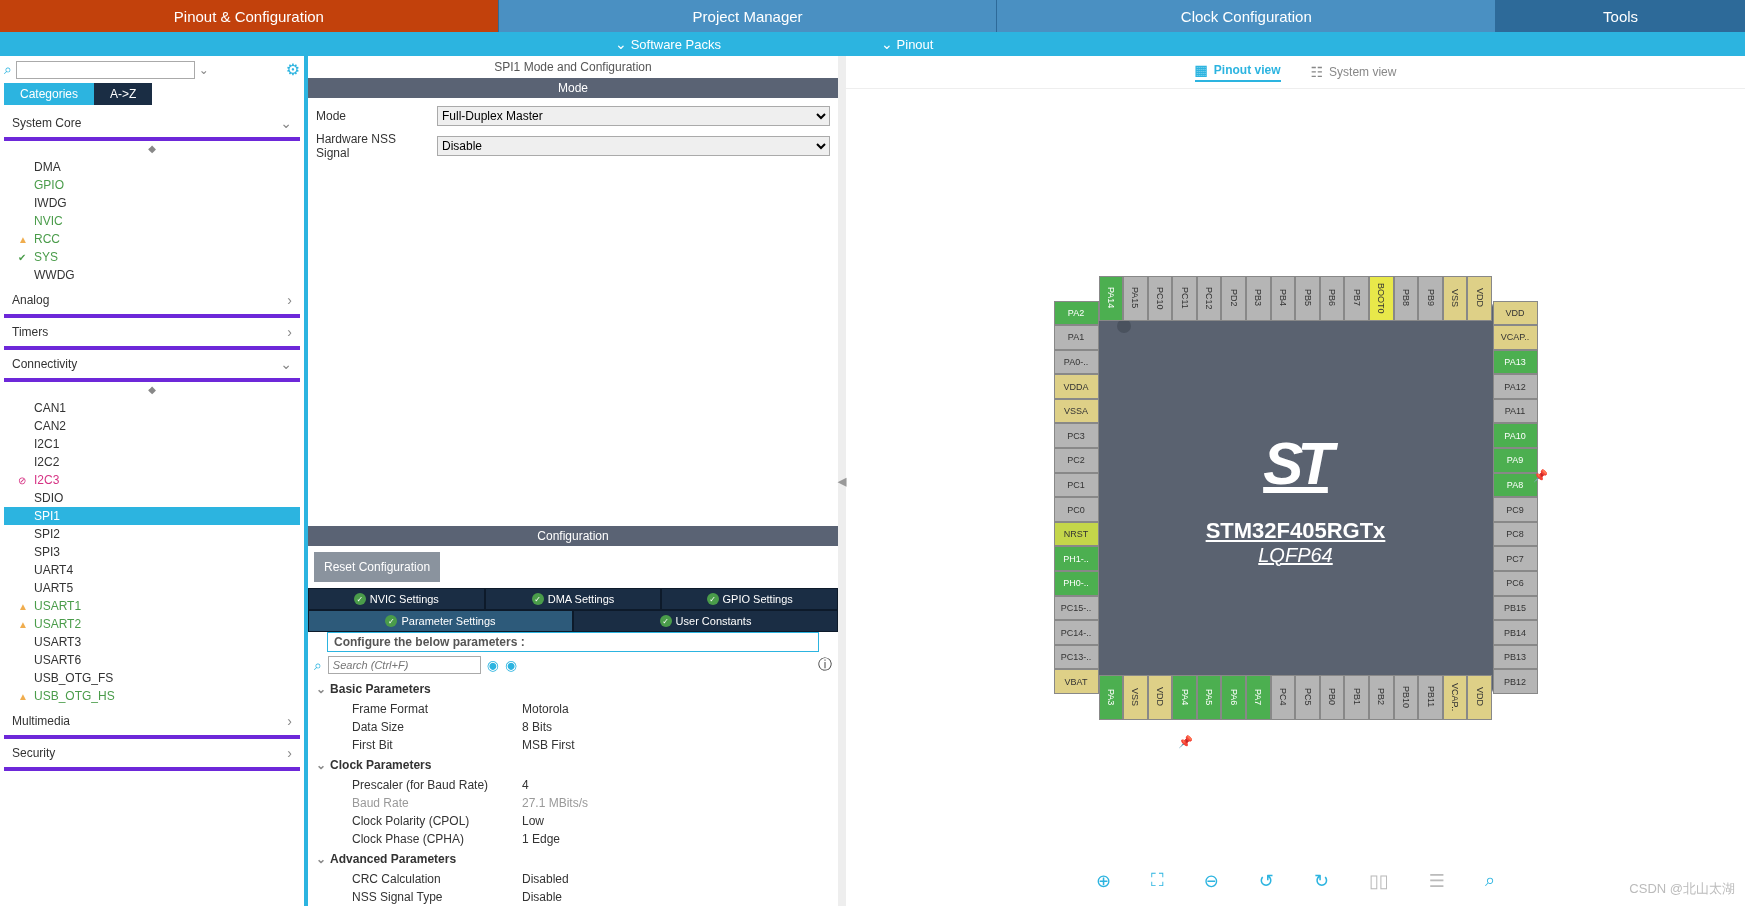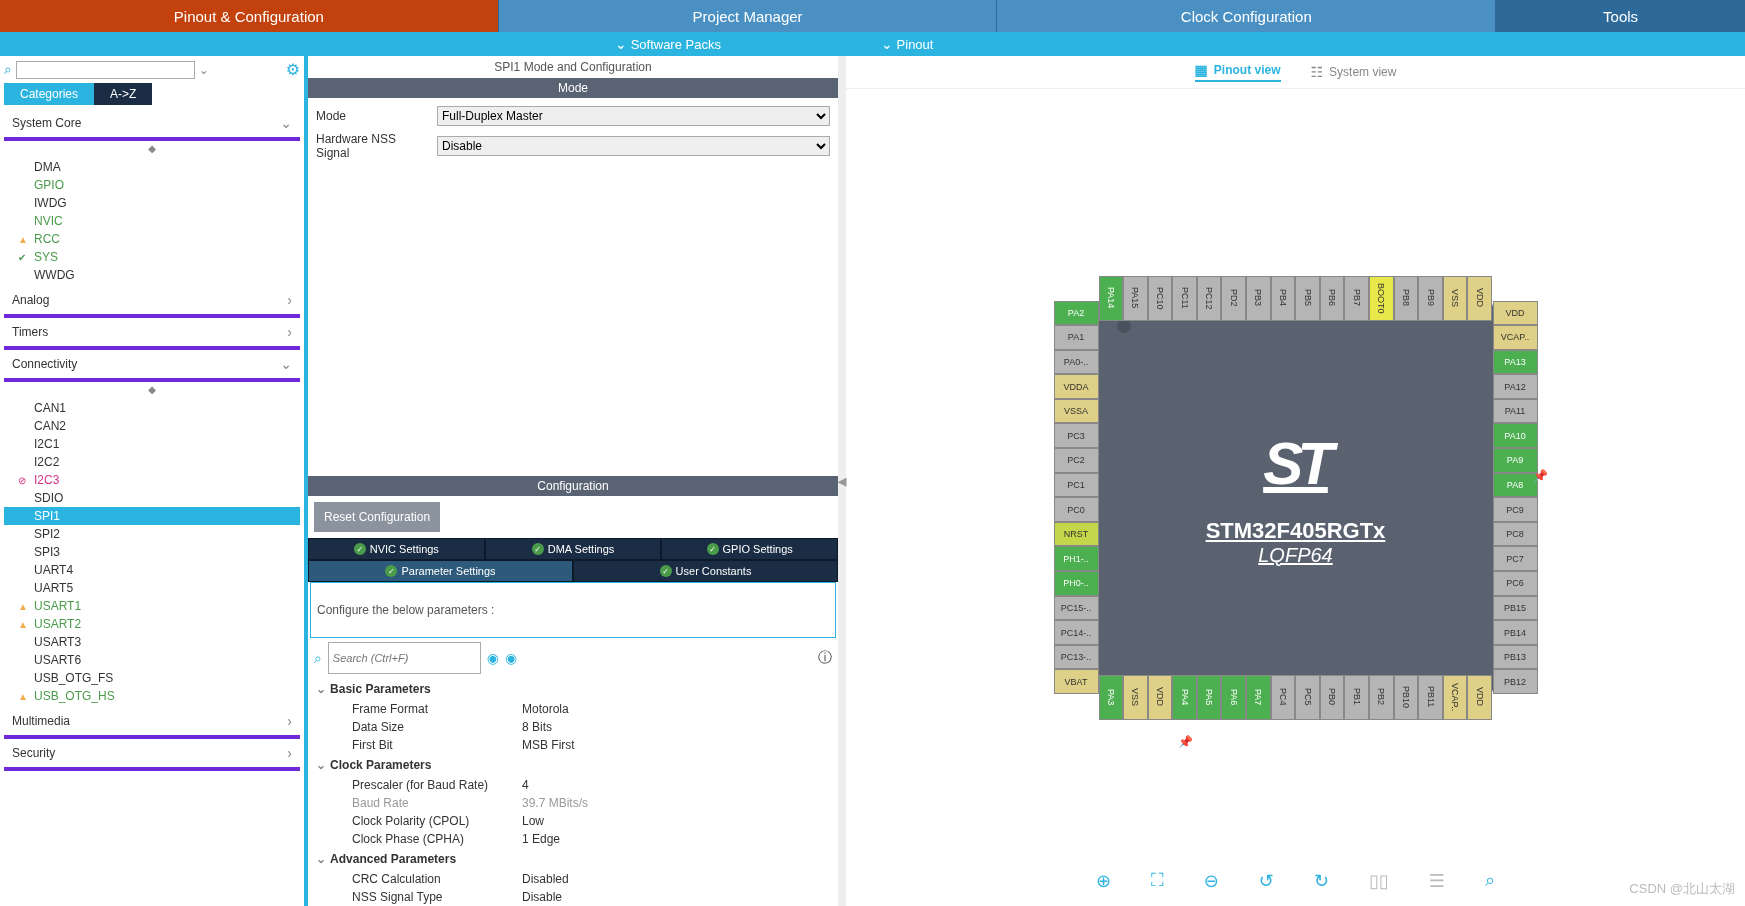--- a/index.html
+++ b/index.html
@@ -50,23 +50,23 @@
 .mode-row label { width: 115px; font-size: 12px; color: #333; }
 .mode-row select { flex: 1; height: 20px; border: 1px solid #aaa; font-size: 12px; }
 .mode-gap { flex: 1; }
 
 .config-section { display: flex; flex-direction: column; }
 .reset-btn { margin: 6px; padding: 8px 10px; background: #8a939e; color: #fff; border: none; font-size: 12px; cursor: pointer; width: fit-content; }
 .cfg-tabs { display: flex; flex-wrap: wrap; }
 .cfg-tab { background: #1a2d44; color: #fff; text-align: center; padding: 4px; font-size: 11px; flex: 1 1 33%; border: 1px solid #0d1a2a; display: flex; align-items: center; justify-content: center; gap: 4px; cursor: pointer; }
 .cfg-tab.active { background: #2d5a7a; }
 .cfg-tab .chk { width: 12px; height: 12px; border-radius: 50%; background: #4a9c4a; display: inline-flex; align-items: center; justify-content: center; color: #fff; font-size: 8px; }
-.cfg-hint { border: 1px solid #2cb4e0; padding: 20px 6px; font-size: 12px; color: #555; margin: 0 2px; }
+.cfg-hint { border: 1px solid #2cb4e0; padding: 2px 6px; font-size: 12px; color: #555; margin: 0 19px; font-weight: bold; }
 .param-search { display: flex; align-items: center; padding: 4px 6px; gap: 6px; }
-.param-search input { flex: 0 0 120px; height: 32px; border: 1px solid #aaa; font-style: italic; color: #888; font-size: 11px; padding: 0 4px; }
+.param-search input { flex: 0 0 120px; height: 18px; border: 1px solid #aaa; font-style: italic; color: #888; font-size: 11px; padding: 0 4px; }
 .param-search .info { margin-left: auto; font-size: 14px; }
 .param-search .circ { color: #2cb4e0; font-size: 14px; }
 
 .params { padding: 0 8px; }
 .param-grp { display: flex; align-items: center; gap: 4px; font-weight: bold; font-size: 12px; padding: 4px 0; cursor: pointer; }
 .param-row { display: flex; padding: 2px 0 2px 36px; font-size: 12px; }
 .param-row .k { width: 170px; }
 .param-row .v { color: #333; }
 .param-row.grey .k, .param-row.grey .v { color: #999; }
 
@@ -237,21 +237,21 @@
               <span class="k">First Bit</span>
               <span class="v">MSB First</span>
             </div>
             <div class="param-grp"><span style="color:#888">⌄</span> Clock Parameters</div>
             <div class="param-row">
               <span class="k">Prescaler (for Baud Rate)</span>
               <span class="v">4</span>
             </div>
             <div class="param-row grey">
               <span class="k">Baud Rate</span>
-              <span class="v">39.7 MBits/s</span>
+              <span class="v">27.1 MBits/s</span>
             </div>
             <div class="param-row">
               <span class="k">Clock Polarity (CPOL)</span>
               <span class="v">Low</span>
             </div>
             <div class="param-row">
               <span class="k">Clock Phase (CPHA)</span>
               <span class="v">1 Edge</span>
             </div>
             <div class="param-grp"><span style="color:#888">⌄</span> Advanced Parameters</div>

